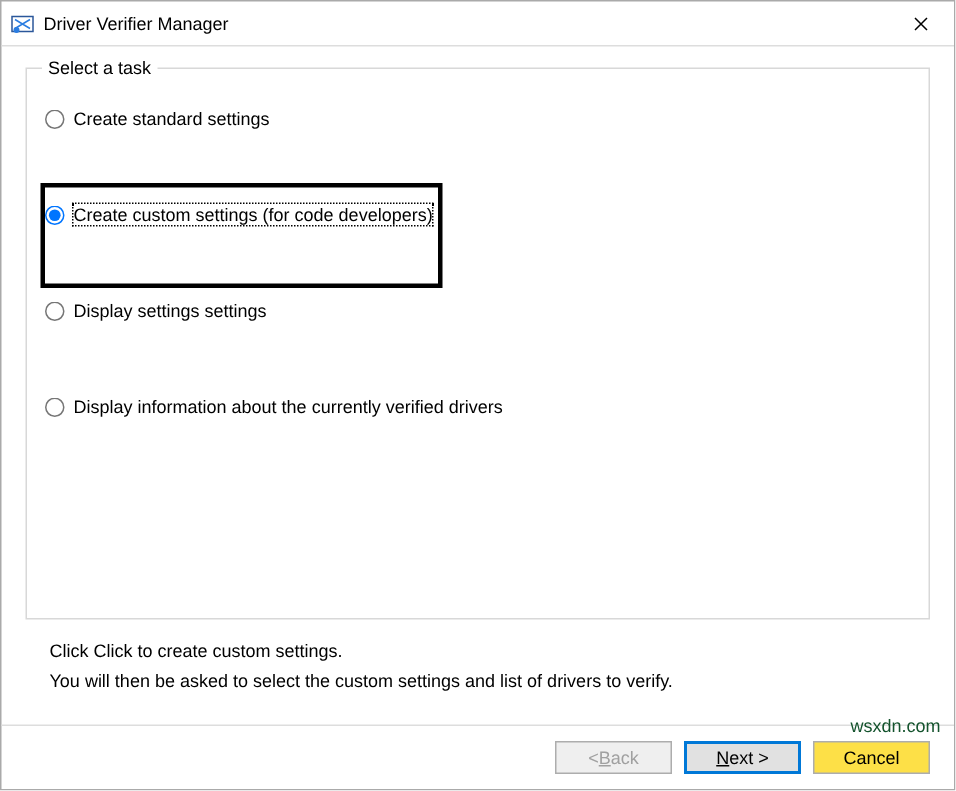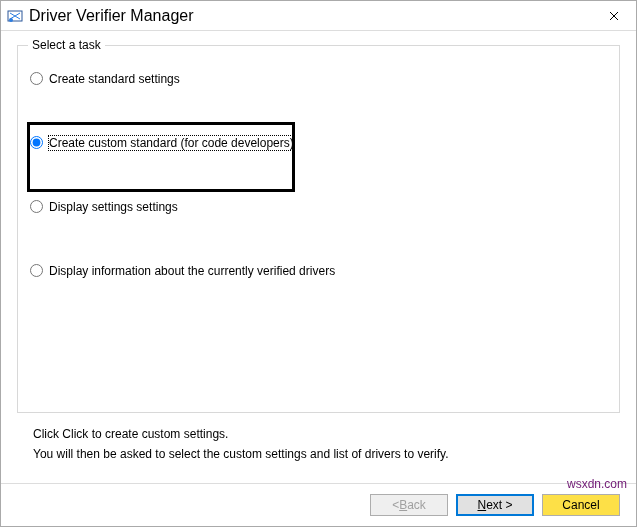--- a/index.html
+++ b/index.html
@@ -32,21 +32,21 @@
     .titlebar .icon {
       width: 16px;
       height: 16px;
       margin-right: 6px;
       display: flex;
       align-items: center;
       justify-content: center;
     }
     .titlebar .title {
       flex: 1;
-      font-size: 16px;
+      font-size: 12px;
     }
     .titlebar .close {
       width: 45px;
       height: 30px;
       display: flex;
       align-items: center;
       justify-content: center;
       font-size: 14px;
       font-family: Arial, sans-serif;
     }
@@ -65,21 +65,21 @@
     .groupbox .legend {
       position: absolute;
       top: -8px;
       left: 10px;
       background: #fff;
       padding: 0 4px;
       font-size: 12px;
     }
     .radio-row {
       display: flex;
-      align-items: flex-start;
+      align-items: flex-end;
       margin-bottom: 50px;
     }
     .radio-row input[type=radio] {
       margin: 0 6px 0 0;
       width: 13px;
       height: 13px;
     }
     .radio-label-text {
       font-size: 12px;
     }
@@ -130,21 +130,21 @@
       cursor: default;
     }
     .btn.primary {
       border: 2px solid #0078d7;
       background: #e1e1e1;
     }
     .watermark {
       position: absolute;
       bottom: 36px;
       right: 10px;
-      color: #701a75;
+      color: #14532d;
       font-size: 12px;
       pointer-events: none;
       font-family: Arial, sans-serif;
     }
     .u { text-decoration: underline; }
   </style>
 </head>
 <body>
 
 <div class="window">
@@ -169,21 +169,21 @@
     <div class="groupbox">
       <span class="legend">Select a task</span>
 
       <label class="radio-row">
         <input type="radio" name="task" style="">
         <span class="radio-label-text">Create standard settings</span>
       </label>
 
       <label class="radio-row">
         <input type="radio" name="task" checked="" style="">
-        <span class="radio-label-text focus-dotted">Create custom standard (for code developers)</span>
+        <span class="radio-label-text focus-dotted">Create custom settings (for code developers)</span>
       </label>
 
 
       <label class="radio-row">
         <input type="radio" name="task" style="">
         <span class="radio-label-text">Display settings settings</span>
       </label>
 
       <label class="radio-row" style="margin-bottom:10px">
         <input type="radio" name="task" style="">

